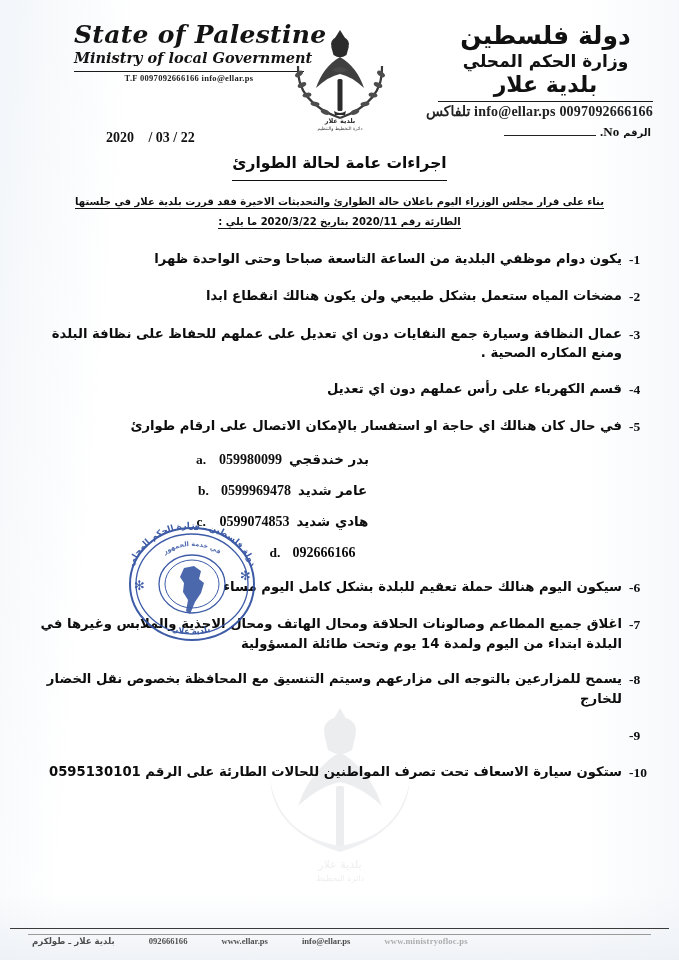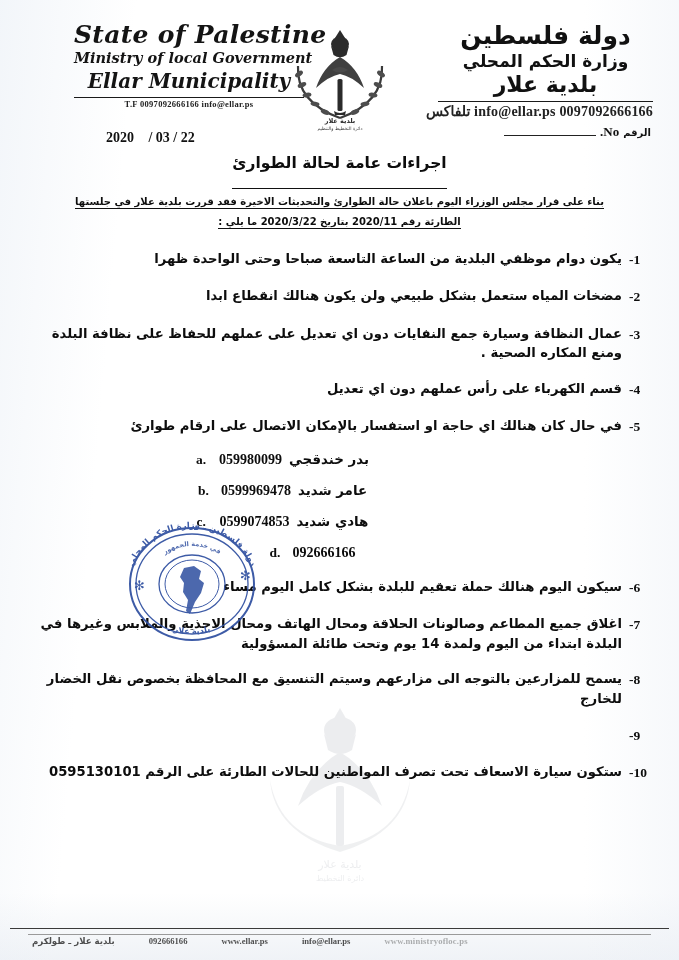--- a/index.html
+++ b/index.html
@@ -186,21 +186,21 @@
     direction: rtl;
     font-family: "DejaVu Sans", sans-serif;
     font-weight: bold;
     font-size: 15.5px;
     color: #0d0d0d;
     margin-top: 2px;
     margin-bottom: 20px;
   }
   .doc-title span {
     border-bottom: 1.3px solid #111;
-    padding-bottom: 16px;
+    padding-bottom: 8px;
   }
 
   
   .intro {
     direction: rtl;
     text-align: center;
     font-family: "DejaVu Sans", sans-serif;
     font-weight: bold;
     font-size: 10px;
     line-height: 1.95;
@@ -380,21 +380,20 @@
     </g>
   </svg>
 
   <div class="content">
 
     <div class="header">
 
       <div class="hdr-left">
         <div class="hdr-line1">State of Palestine</div>
         <div class="hdr-line2">Ministry of local Government</div>
-        <div class="hdr-line3">Ellar Municipality</div>
         <hr class="hdr-rule">
         <div class="hdr-contact-en">T.F  0097092666166    info@ellar.ps</div>
       </div>
 
       <svg class="emblem" viewBox="0 0 112 108">
         <g fill="#2b2b2b">
           <path d="M56 6 l5 8 h-10 z"></path>
           <ellipse cx="56" cy="20" rx="9" ry="7.5"></ellipse>
           <path d="M47 22 q9 9 18 0 l-2.5 9 q-6.5 4.5 -13 0 z"></path>
           <path d="M56 33 q-17 10 -24 31 q13 -12 24 -14 q11 2 24 14 q-7 -21 -24 -31z" opacity="0.9"></path>

